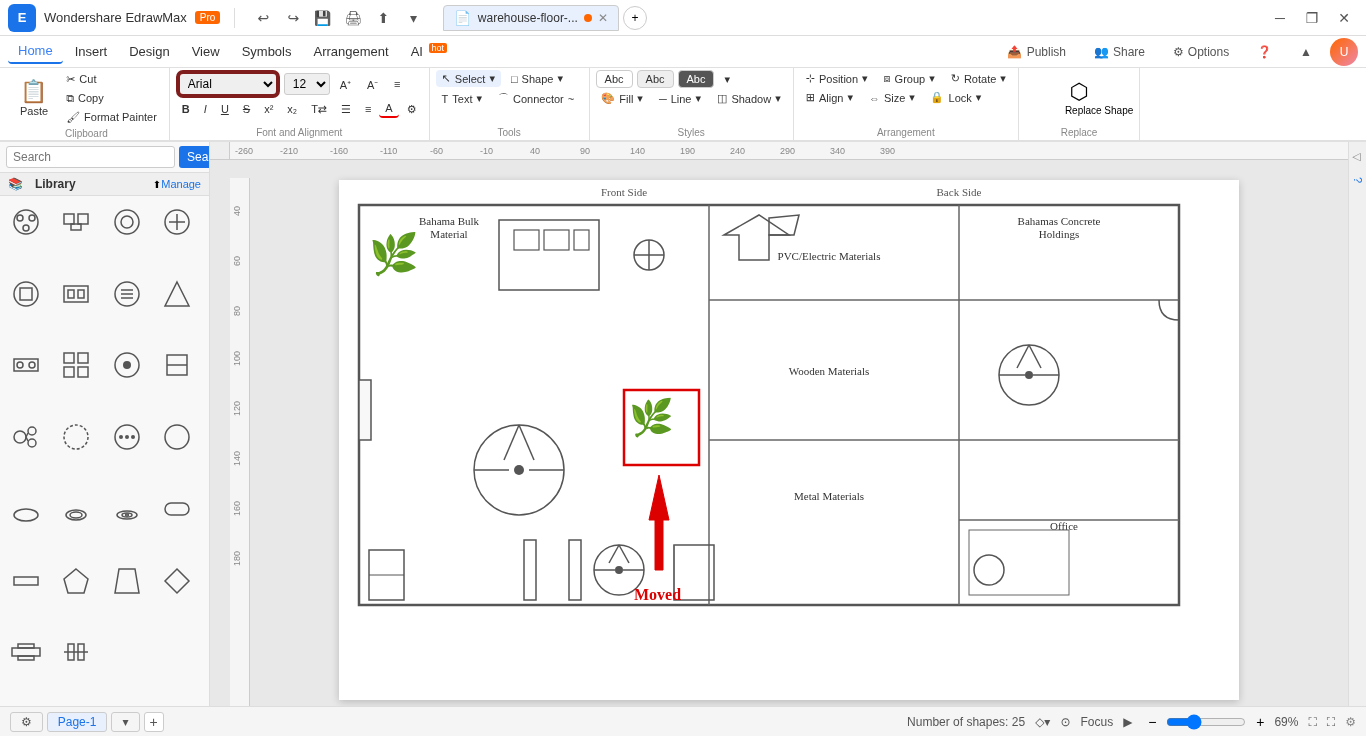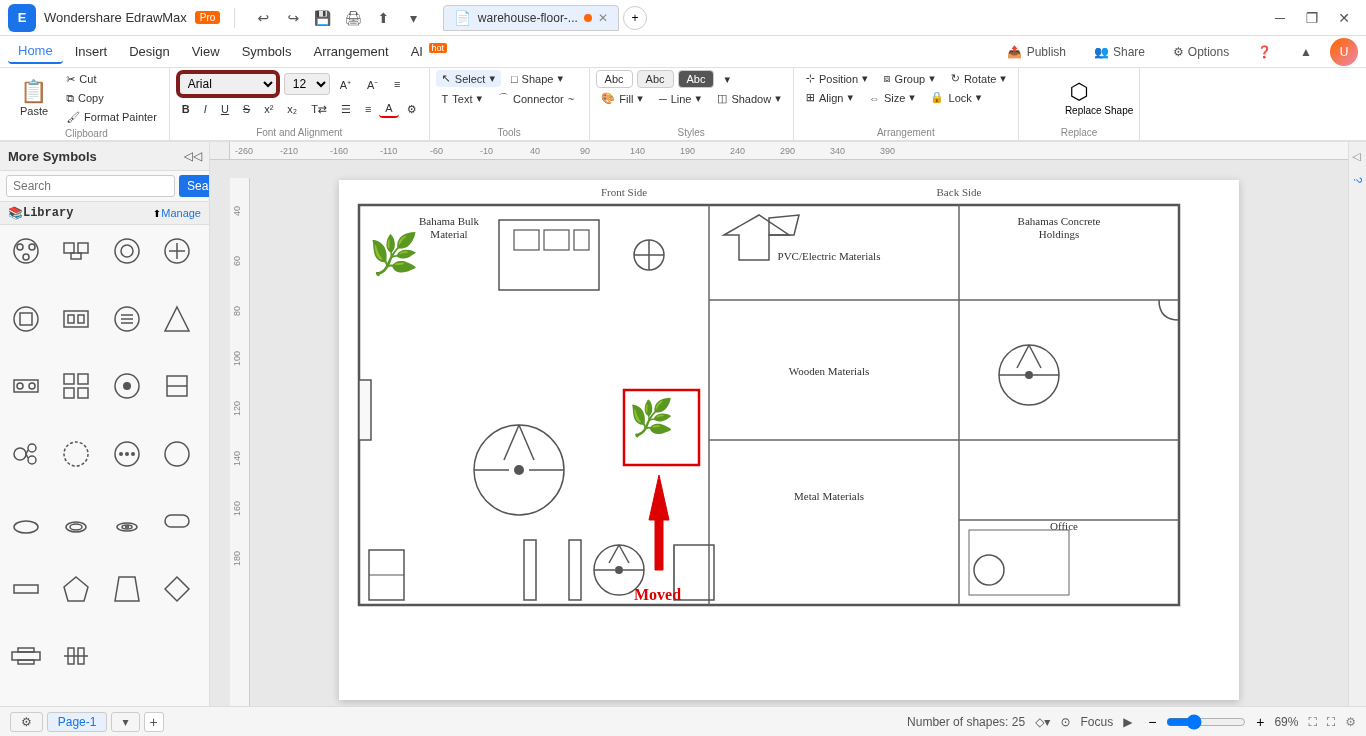--- a/index.html
+++ b/index.html
@@ -296,31 +296,27 @@
       <span style="font-size:22px;">⬡</span>
       <span style="font-size:10px;text-align:center;padding-left:40px;">Replace Shape</span>
     </div>
     <div class="ribbon-group-label">Replace</div>
   </div>
 </div>
 
 <div id="workspace">
 
   <div id="sidebar">
-    <div class="sidebar-header">
-      <span class="sidebar-title">More Symbols</span>
-      <div class="collapse-btn">◁◁</div>
-    </div>
     <div class="sidebar-search">
       <input class="search-input" placeholder="Search" type="text" style="">
       <button class="search-btn">Search</button>
     </div>
     <div class="library-header">
       <span style="font-size:12px;">📚</span>
-      <span class="library-title" style="margin-left:0;font-family:Liberation Mono, monospace;">Library</span>
+      <span class="library-title" style="margin-left:12px;">Library</span>
       <span style="font-size:10px;margin-left:4px;">⬆</span>
       <span style="margin-left:auto;font-size:11px;color:#1a73e8;cursor:pointer;">Manage</span>
     </div>
 
     <div class="shapes-grid" style="flex:1;">
 
       <div class="shape-item">
         <svg viewBox="0 0 32 32">
             <circle cx="16" cy="16" r="12" fill="none" stroke="#555" stroke-width="1.5"></circle>
             <circle cx="10" cy="12" r="3" fill="none" stroke="#555" stroke-width="1.5"></circle>

